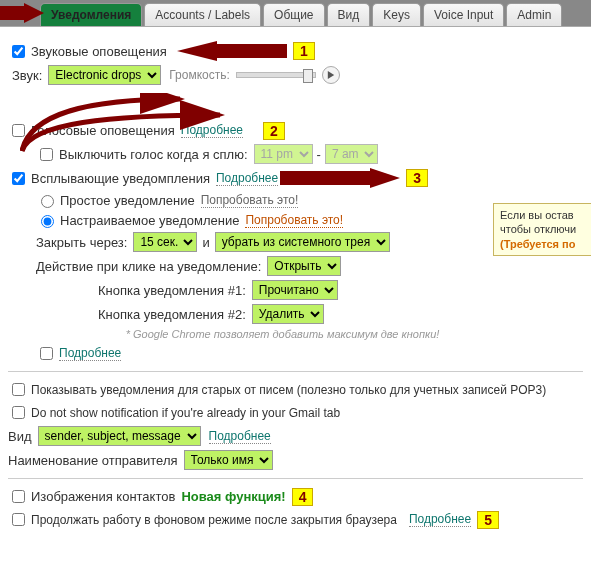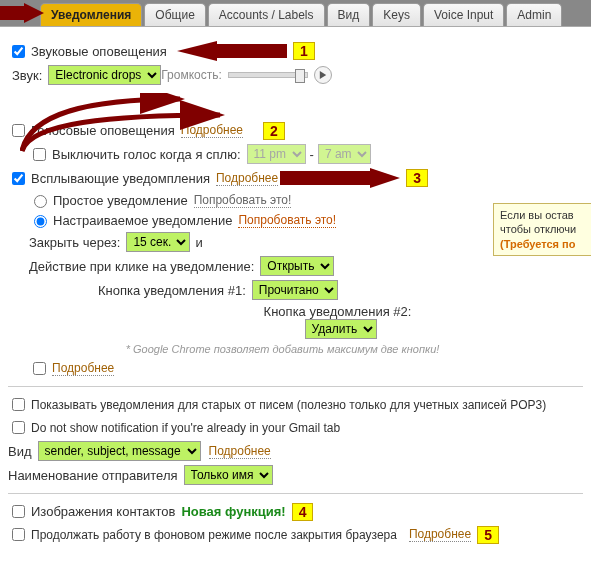--- a/index.html
+++ b/index.html
@@ -24,21 +24,21 @@
     border: 1px solid #999;
     border-bottom: none;
     border-radius: 5px 5px 0 0;
     padding: 4px 10px;
     margin-right: 2px;
     font-size: 12px;
     color: #444;
     cursor: pointer;
   }
   .tab.active {
-    background: #eab308;
+    background: #15803d;
     font-weight: bold;
     color: #222;
     text-align: right;
   }
   .big-arrow {
     position: absolute;
     left: -6px;
     top: 3px;
     width: 50px;
     height: 20px;
@@ -47,21 +47,21 @@
   .row { display: flex; align-items: center; flex-wrap: wrap; margin: 4px 0; }
   .row label, .row span.lbl { margin-right: 6px; }
   input[type=checkbox], input[type=radio] { margin-right: 6px; }
   select {
     font-size: 12px;
     padding: 1px 2px;
     border: 1px solid #999;
     background: #bef264;
   }
   .link {
-    color: #a16207;
+    color: #0f766e;
     text-decoration: none;
     border-bottom: 1px dotted #888;
     cursor: pointer;
     font-size: 12px;
   }
   .link2 { color: #666; border-bottom: 1px dotted #888; cursor:pointer; font-size:12px;}
   .muted { color: #888; font-size: 12px; }
   .italic { font-style: italic; color:#999; font-size:11px;}
   .slider {
     display: inline-block;
@@ -102,52 +102,52 @@
     border:1px solid #caa800;
     color:#800000;
     font-weight:bold;
     font-size:14px;
     padding: 0 6px;
     display:inline-block;
     margin-left:6px;
   }
   .newfeature { color:#1a8a1a;font-weight:bold; }
   .arrow-svg { position:absolute; pointer-events:none; }
-  .section-indent { margin-left:21px; }
+  .section-indent { margin-left:28px; }
 </style>
 </head>
 <body>
 
 <div class="tabbar">
   <svg class="big-arrow arrow-svg" viewBox="0 0 50 20">
     <polygon points="0,3 30,3 30,0 50,10 30,20 30,17 0,17" fill="#800000"></polygon>
   </svg>
   <div class="tab active">Уведомления</div>
+  <div class="tab">Accounts / Labels</div>
   <div class="tab">Общие</div>
-  <div class="tab">Accounts / Labels</div>
   <div class="tab">Вид</div>
   <div class="tab">Keys</div>
   <div class="tab">Voice Input</div>
   <div class="tab">Admin</div>
 </div>
 
 <div class="content">
 
   <div class="row">
     <input type="checkbox" checked="" style="">
     <span class="lbl">Звуковые оповещения</span>
     <svg width="110" height="20" style="margin-left:4px;">
       <polygon points="110,3 40,3 40,0 0,10 40,20 40,17 110,17" fill="#800000"></polygon>
     </svg>
     <span class="yellow-badge">1</span>
   </div>
   <div class="row" style="margin-left:4px;">
     <span class="lbl">Звук:</span>
     <select><option>Electronic drops</option></select>
-    <span class="muted" style="text-align:right;">Громкость:</span>
+    <span class="muted" style="margin-left:8px;text-align:right;">Громкость:</span>
     <span class="slider">
         <span class="thumb"></span>
       </span>
     <span class="playbtn">
       <svg viewBox="0 0 10 10">
           <polygon points="1,0 9,5 1,10" fill="#555"></polygon>
         </svg>
     </span>
   </div>
 
@@ -201,30 +201,31 @@
   <div class="row section-indent">
     <input type="radio" name="ntype" checked="" style="">
     <span class="lbl">Настраиваемое уведомление</span>
     <span class="link2" style="color:#c05000;border-bottom-color:#c05000;">Попробовать это!</span>
   </div>
 
   <div class="row section-indent">
     <span class="lbl">Закрыть через:</span>
     <select><option>15 сек.</option></select>
     <span style="margin:0 5px;">и</span>
+    <select><option>убрать из системного трея</option></select>
   </div>
   <div class="row section-indent">
     <span class="lbl">Действие при клике на уведомление:</span>
     <select><option>Открыть</option></select>
   </div>
   <div class="row" style="margin-left:90px;">
     <span class="lbl">Кнопка уведомления #1:</span>
     <select><option>Прочитано</option></select>
   </div>
-  <div class="row" style="margin-left:90px;flex-direction:column;">
+  <div class="row" style="margin-left:90px;">
     <span class="lbl">Кнопка уведомления #2:</span>
     <select><option>Удалить</option></select>
   </div>
   <div class="row" style="justify-content:center;margin-right:26px;">
     <span class="italic">* Google Chrome позволяет добавить максимум две кнопки!</span>
   </div>
   <div class="row section-indent">
     <input type="checkbox" style="">
     <span class="link">Подробнее</span>
   </div>

